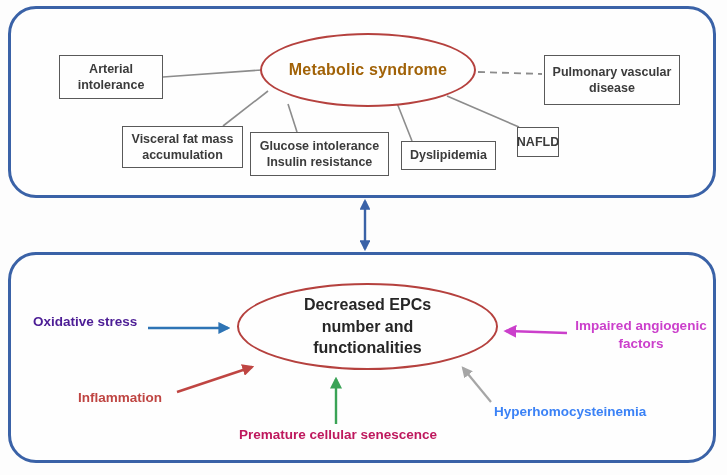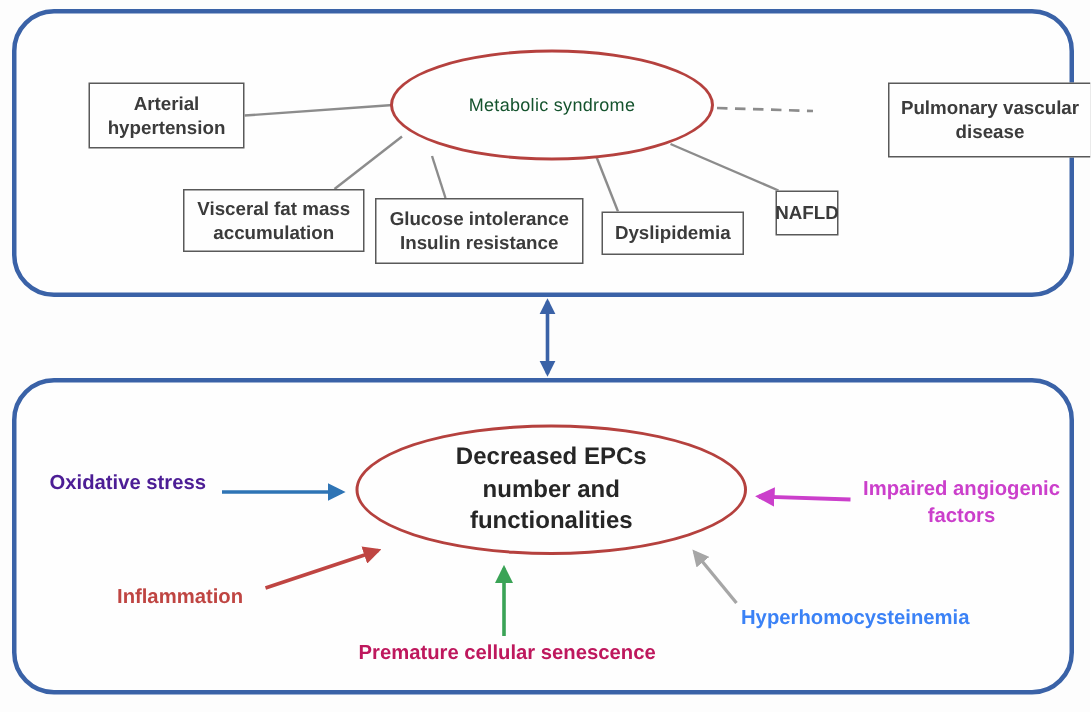--- a/index.html
+++ b/index.html
@@ -14,35 +14,35 @@
   }
   #top-panel{top:6px;height:192px;}
   #bottom-panel{top:252px;height:211px;}
   svg.overlay{position:absolute;left:0;top:0;width:727px;height:475px;pointer-events:none;}
   .ellipse{
     position:absolute;border:2px solid #b5413e;border-radius:50%;
     background:#fefefe;display:flex;align-items:center;justify-content:center;
     text-align:center;box-sizing:border-box;
   }
   #ms-ellipse{left:260px;top:33px;width:216px;height:74px;}
-  #ms-ellipse .ellipse-label{font-size:12px;font-weight:normal;color:#14532d;letter-spacing:.2px;}
+  #ms-ellipse .ellipse-label{font-size:16px;font-weight:bold;color:#a16207;letter-spacing:.2px;}
   #epc-ellipse{left:237px;top:283px;width:261px;height:87px;}
   #epc-ellipse .ellipse-label{font-size:16px;font-weight:bold;color:#262626;width:175px;line-height:1.35;}
   .node-box{
     position:absolute;border:1.6px solid #595959;background:#fefefe;
     display:flex;align-items:center;justify-content:center;text-align:center;
     font-weight:bold;color:#3b3b3b;font-size:12.5px;line-height:1.3;
     box-sizing:border-box;padding:2px 4px;
   }
   #box-arterial{left:59px;top:55px;width:104px;height:44px;}
   #box-visceral{left:122px;top:126px;width:121px;height:42px;}
   #box-glucose{left:250px;top:132px;width:139px;height:44px;}
   #box-dyslipidemia{left:401px;top:141px;width:95px;height:29px;}
   #box-nafld{left:517px;top:127px;width:42px;height:30px;}
-  #box-pulmonary{left:544px;top:55px;width:136px;height:50px;margin-left:48px;}
+  #box-pulmonary{left:544px;top:55px;width:136px;height:50px;}
   .factor-label{
     position:absolute;font-weight:bold;font-size:13.5px;white-space:nowrap;
   }
   #lbl-oxidative{left:33px;top:314px;color:#4c1d95;}
   #lbl-inflammation{left:78px;top:390px;color:#bf4542;}
   #lbl-premature{left:239px;top:427px;color:#be185d;}
   #lbl-hyperhomo{left:494px;top:404px;color:#3b82f6;}
   #lbl-impaired{left:573px;top:317px;width:136px;text-align:center;color:#cb3fcb;white-space:normal;line-height:1.3;}
 </style>
 </head>
@@ -89,21 +89,21 @@
     <line x1="336" y1="424" x2="336" y2="379" stroke="#3aa356" stroke-width="2.4" marker-end="url(#mk-green)"></line>
     <line x1="491" y1="402" x2="463" y2="368" stroke="#a6a6a6" stroke-width="2.2" marker-end="url(#mk-gray)"></line>
     <line x1="567" y1="333" x2="506" y2="331" stroke="#cb3fcb" stroke-width="2.6" marker-end="url(#mk-magenta)"></line>
   </svg>
 
   <div class="ellipse" id="ms-ellipse">
     <span class="ellipse-label">Metabolic syndrome</span>
   </div>
 
   <div class="node-box" id="box-arterial">
-    <span>Arterial hypertension</span>
+    <span>Arterial intolerance</span>
   </div>
   <div class="node-box" id="box-visceral">
     <span>Visceral fat mass accumulation</span>
   </div>
   <div class="node-box" id="box-glucose">
     <span>Glucose intolerance Insulin resistance</span>
   </div>
   <div class="node-box" id="box-dyslipidemia">
     <span>Dyslipidemia</span>
   </div>

